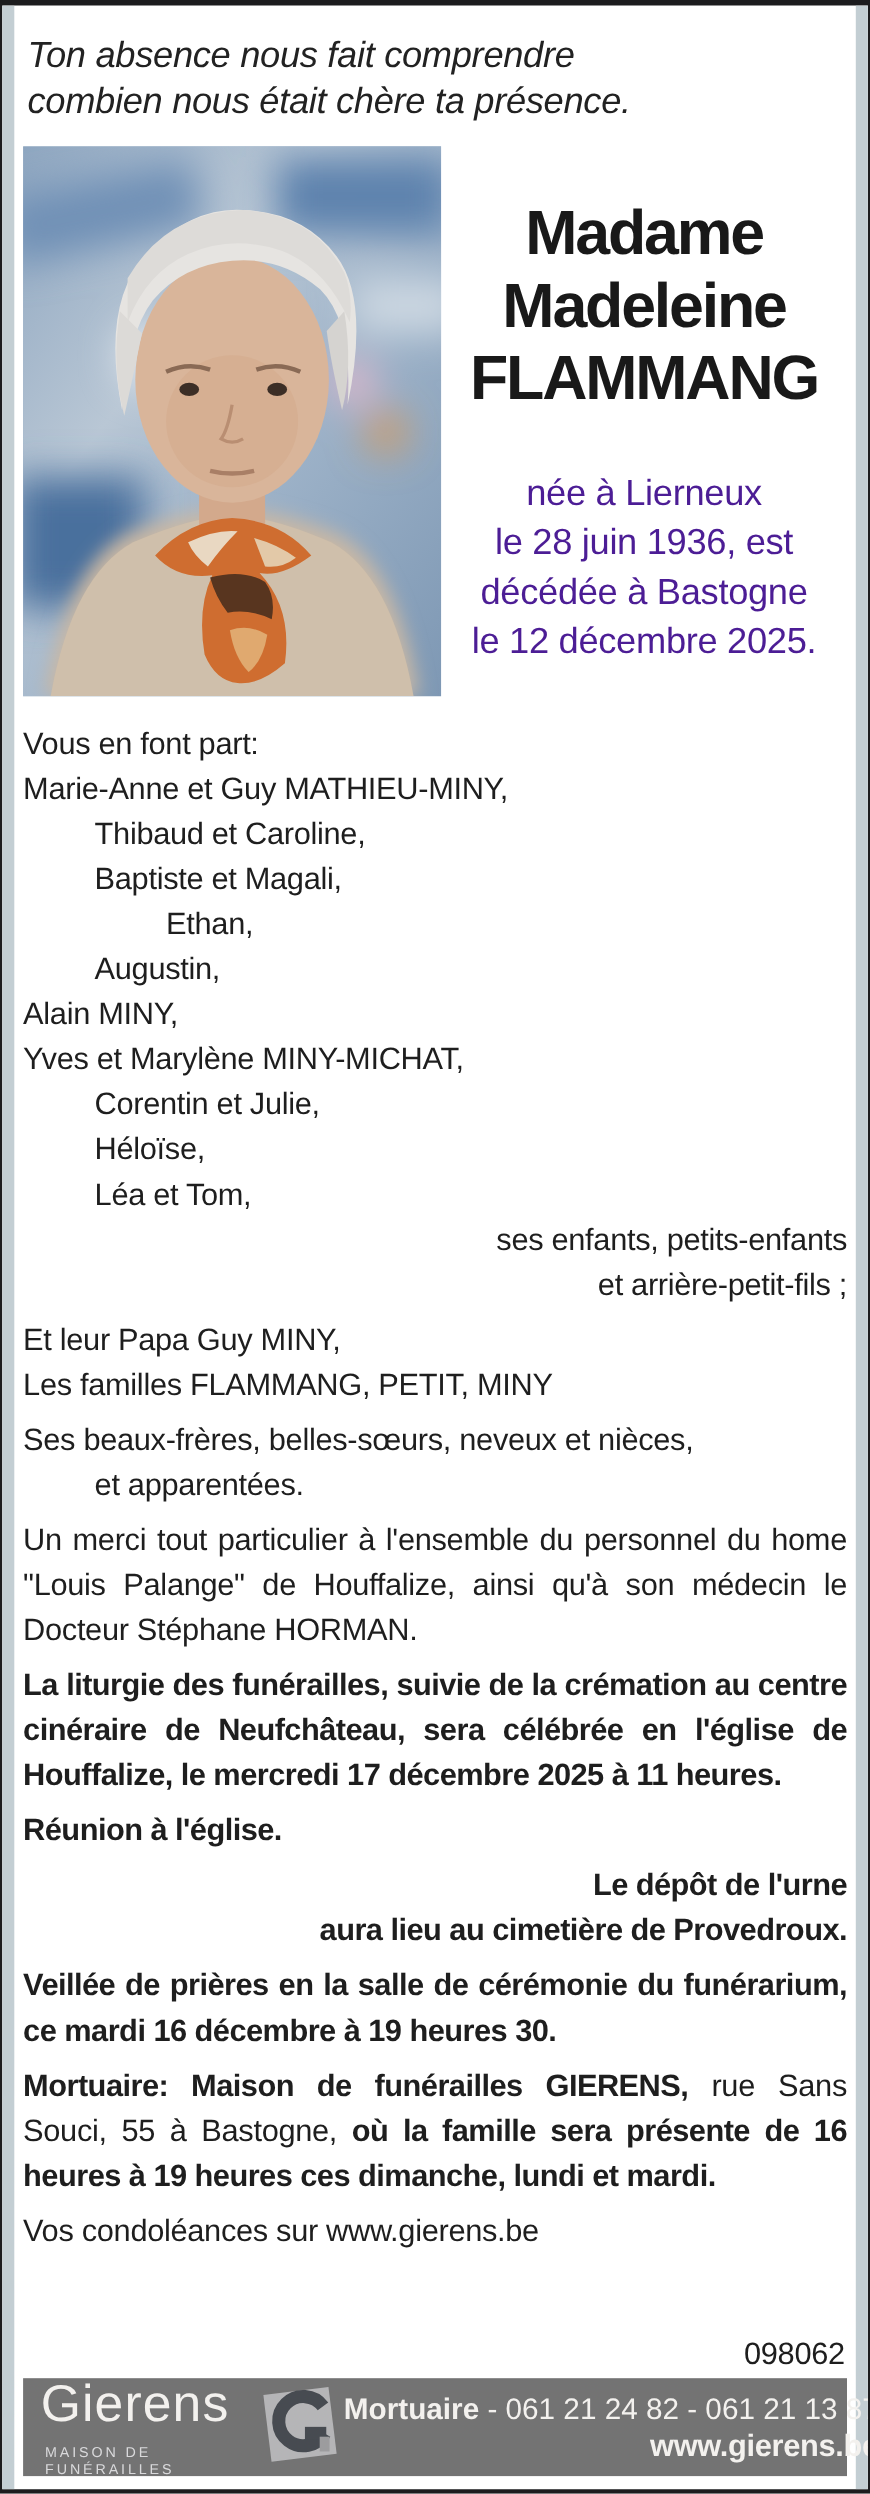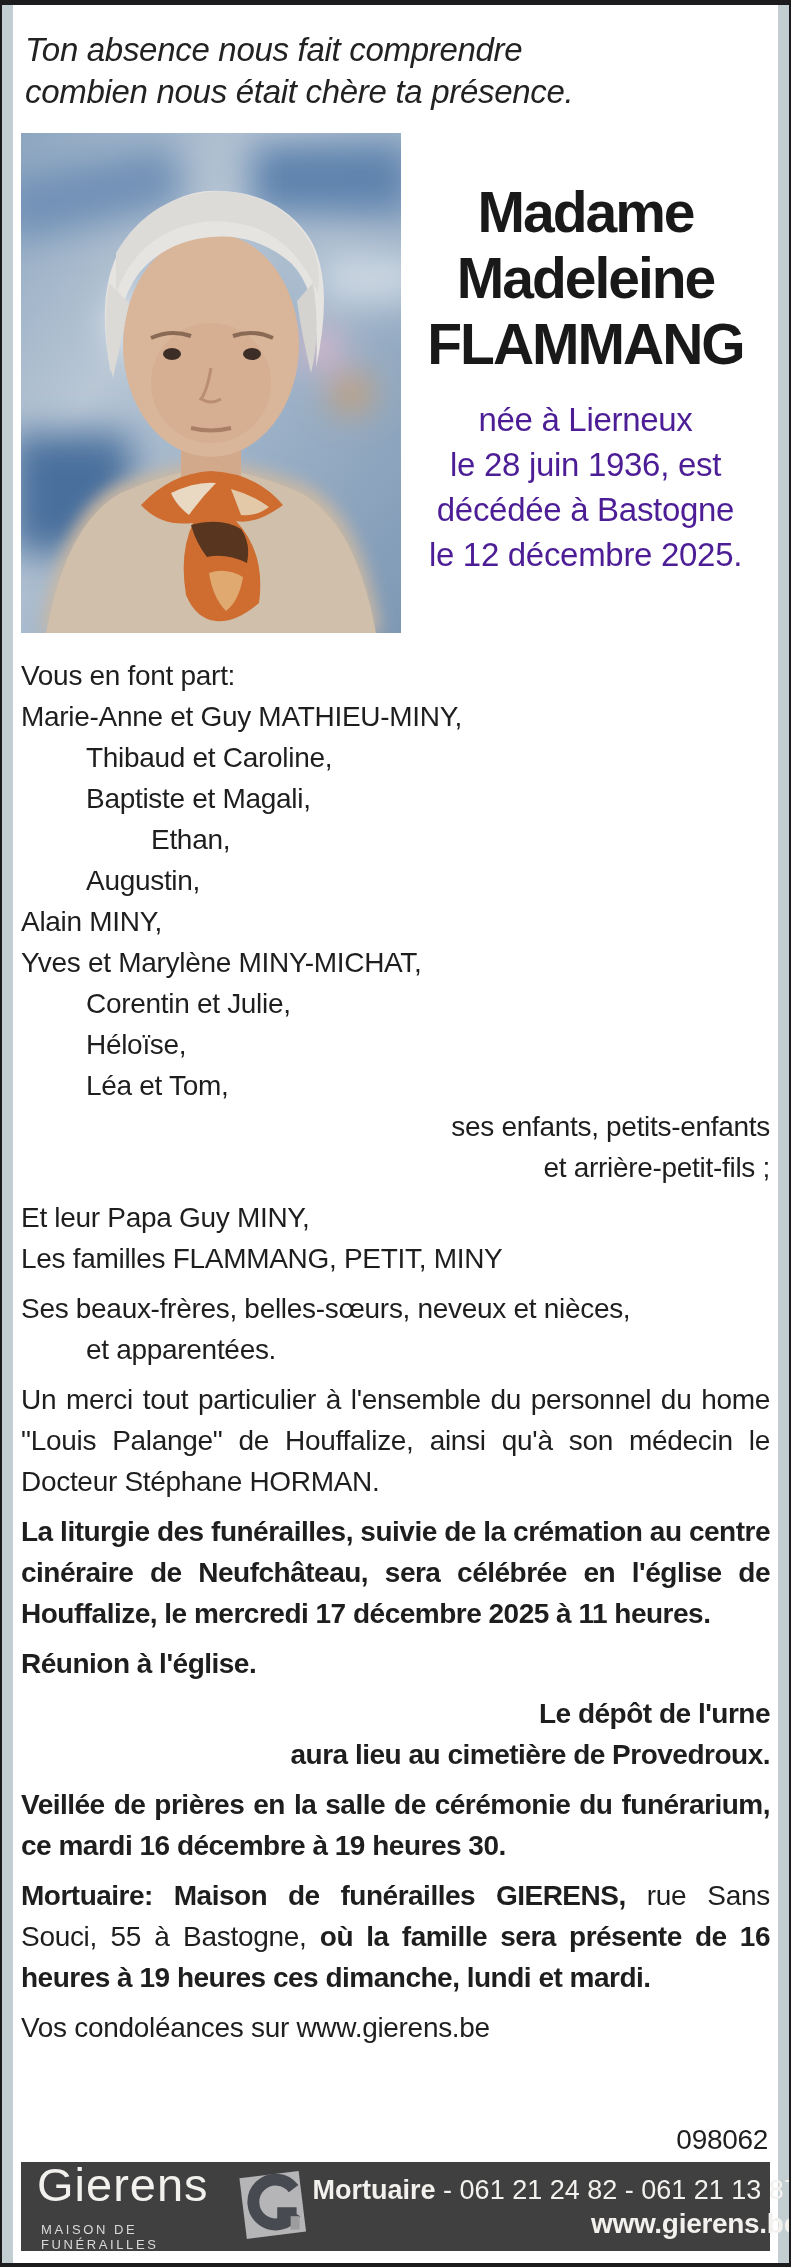--- a/index.html
+++ b/index.html
@@ -59,20 +59,21 @@
     background: #9db2c8;
   }
   .photo-frame svg { display: block; }
   .hero-right {
     flex: 1 1 auto;
     display: flex;
     flex-direction: column;
     align-items: center;
     justify-content: flex-start;
     padding-top: 46px;
+    gap: 28px;
   }
   .deceased-name {
     text-align: center;
     font-weight: bold;
     font-size: 57px;
     line-height: 66px;
     letter-spacing: -2px;
     color: #191919;
   }
   .birth-death {
@@ -100,21 +101,21 @@
     text-align: right;
     font-size: 28px;
     margin-top: auto;
     padding-right: 2px;
     padding-bottom: 6px;
   }
 
   
   .footer-banner {
     height: 89px;
-    background: #404040;
+    background: #737373;
     display: flex;
     align-items: center;
     padding: 0 14px 0 16px;
     color: #f3f1ee;
   }
   .brand-block { display: flex; flex-direction: column; align-items: flex-start; }
   .brand-name {
     font-size: 47px;
     line-height: 46px;
     font-weight: 400;

